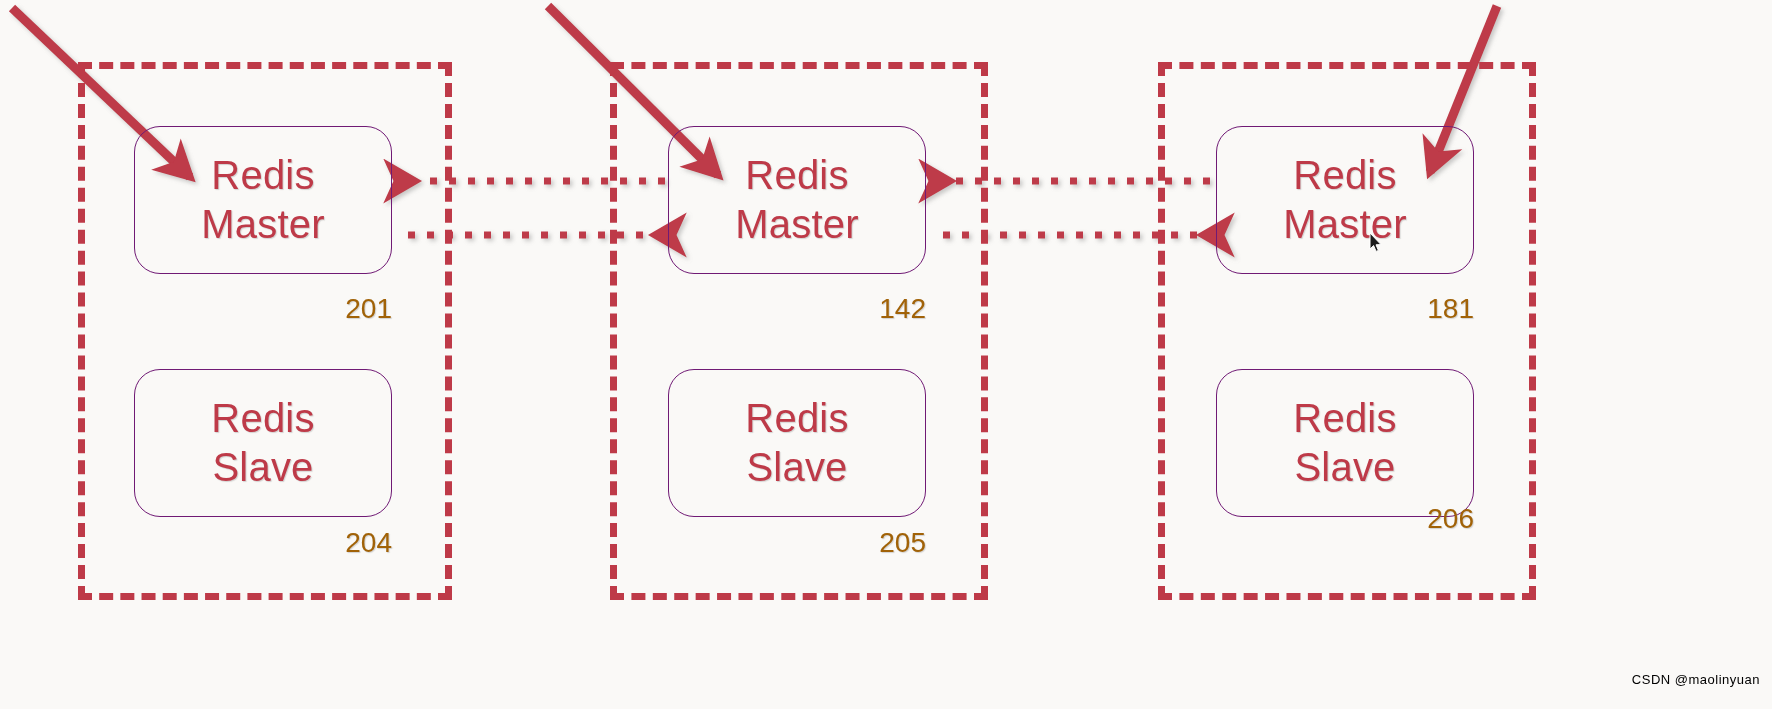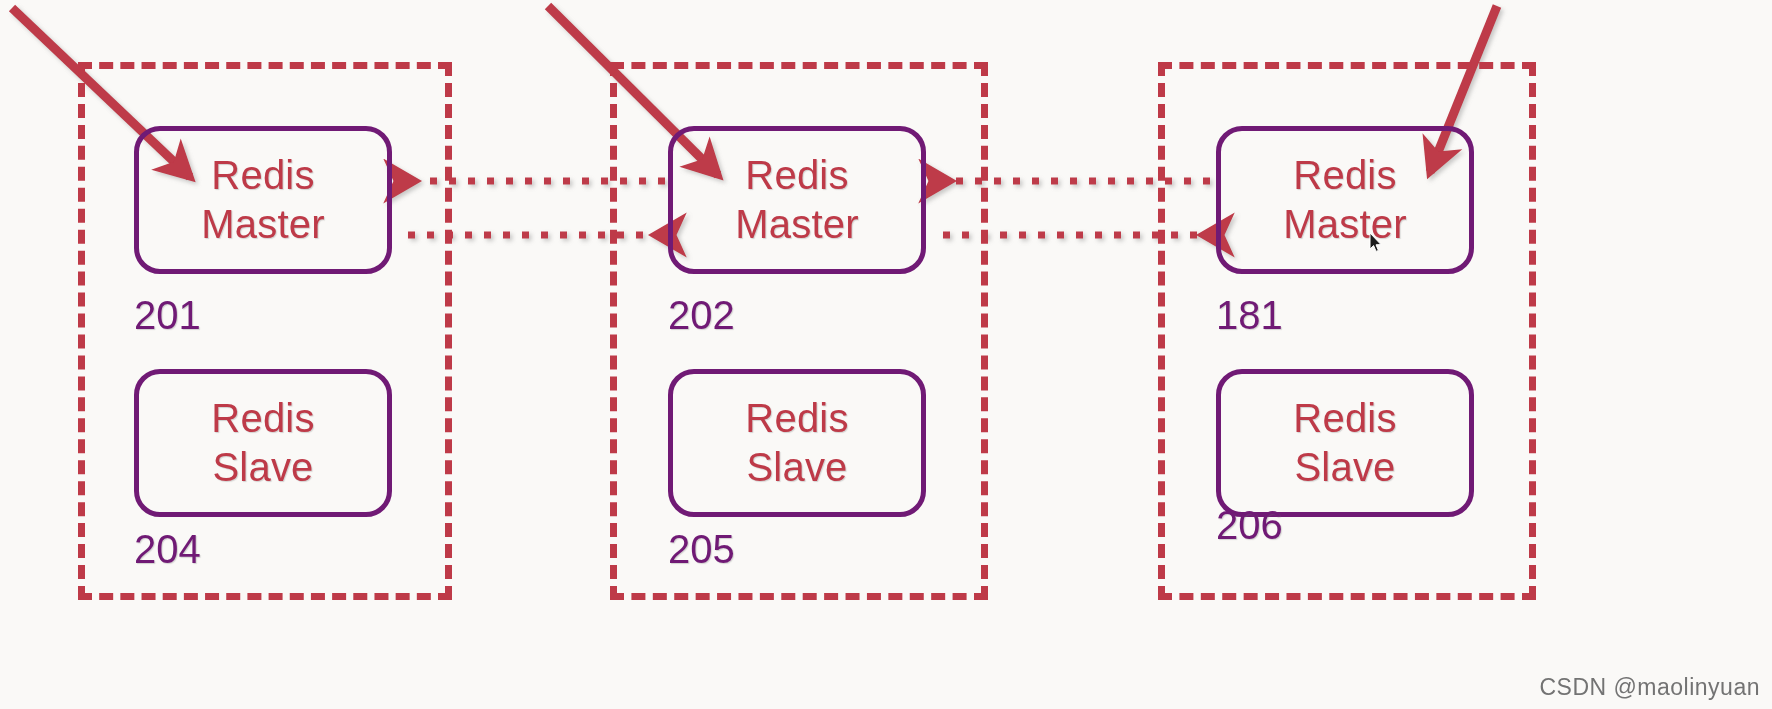--- a/index.html
+++ b/index.html
@@ -23,50 +23,50 @@
   }
   .cluster-box {
     position: absolute;
     border: 7px dashed #be3a48;
     box-sizing: border-box;
     background: transparent;
   }
   .node-box {
     position: absolute;
     box-sizing: border-box;
-    border: 5px solid #701a75;
+    border: 1px solid #701a75;
     border-radius: 26px;
     background: transparent;
     display: flex;
     flex-direction: column;
     align-items: center;
     justify-content: center;
     color: #be3a48;
     font-size: 40px;
     line-height: 1.22;
     letter-spacing: 0.2px;
     text-shadow: 1px 1px 1px rgba(120,120,120,0.30);
   }
   .node-line {
     display: block;
     white-space: nowrap;
   }
   .node-label {
     position: absolute;
-    color: #701a75;
-    font-size: 40px;
-    text-align: left;
+    color: #a16207;
+    font-size: 28px;
+    text-align: right;
     text-shadow: 1px 1px 1px rgba(120,120,120,0.30);
   }
   .watermark {
     position: absolute;
     right: 12px;
-    bottom: 8px;
-    color: #737373;
-    font-size: 23px;
+    bottom: 22px;
+    color: #000000;
+    font-size: 13px;
     letter-spacing: 0.5px;
     font-family: "Liberation Sans", sans-serif;
   }
   .cursor {
     position: absolute;
     width: 14px;
     height: 22px;
     pointer-events: none;
   }
 </style>
@@ -119,21 +119,21 @@
     <span class="node-line">Slave</span>
   </div>
   <div class="node-label" style="left:134px; top:527px; width:258px;">204</div>
 
   <div class="cluster-box" style="left:610px; top:62px; width:378px; height:538px;"></div>
 
   <div class="node-box" style="left:668px; top:126px; width:258px; height:148px;">
     <span class="node-line">Redis</span>
     <span class="node-line">Master</span>
   </div>
-  <div class="node-label" style="left:668px; top:293px; width:258px;">202</div>
+  <div class="node-label" style="left:668px; top:293px; width:258px;">142</div>
 
   <div class="node-box" style="left:668px; top:369px; width:258px; height:148px;">
     <span class="node-line">Redis</span>
     <span class="node-line">Slave</span>
   </div>
   <div class="node-label" style="left:668px; top:527px; width:258px;">205</div>
 
   <div class="cluster-box" style="left:1158px; top:62px; width:378px; height:538px;"></div>
 
   <div class="node-box" style="left:1216px; top:126px; width:258px; height:148px;">

